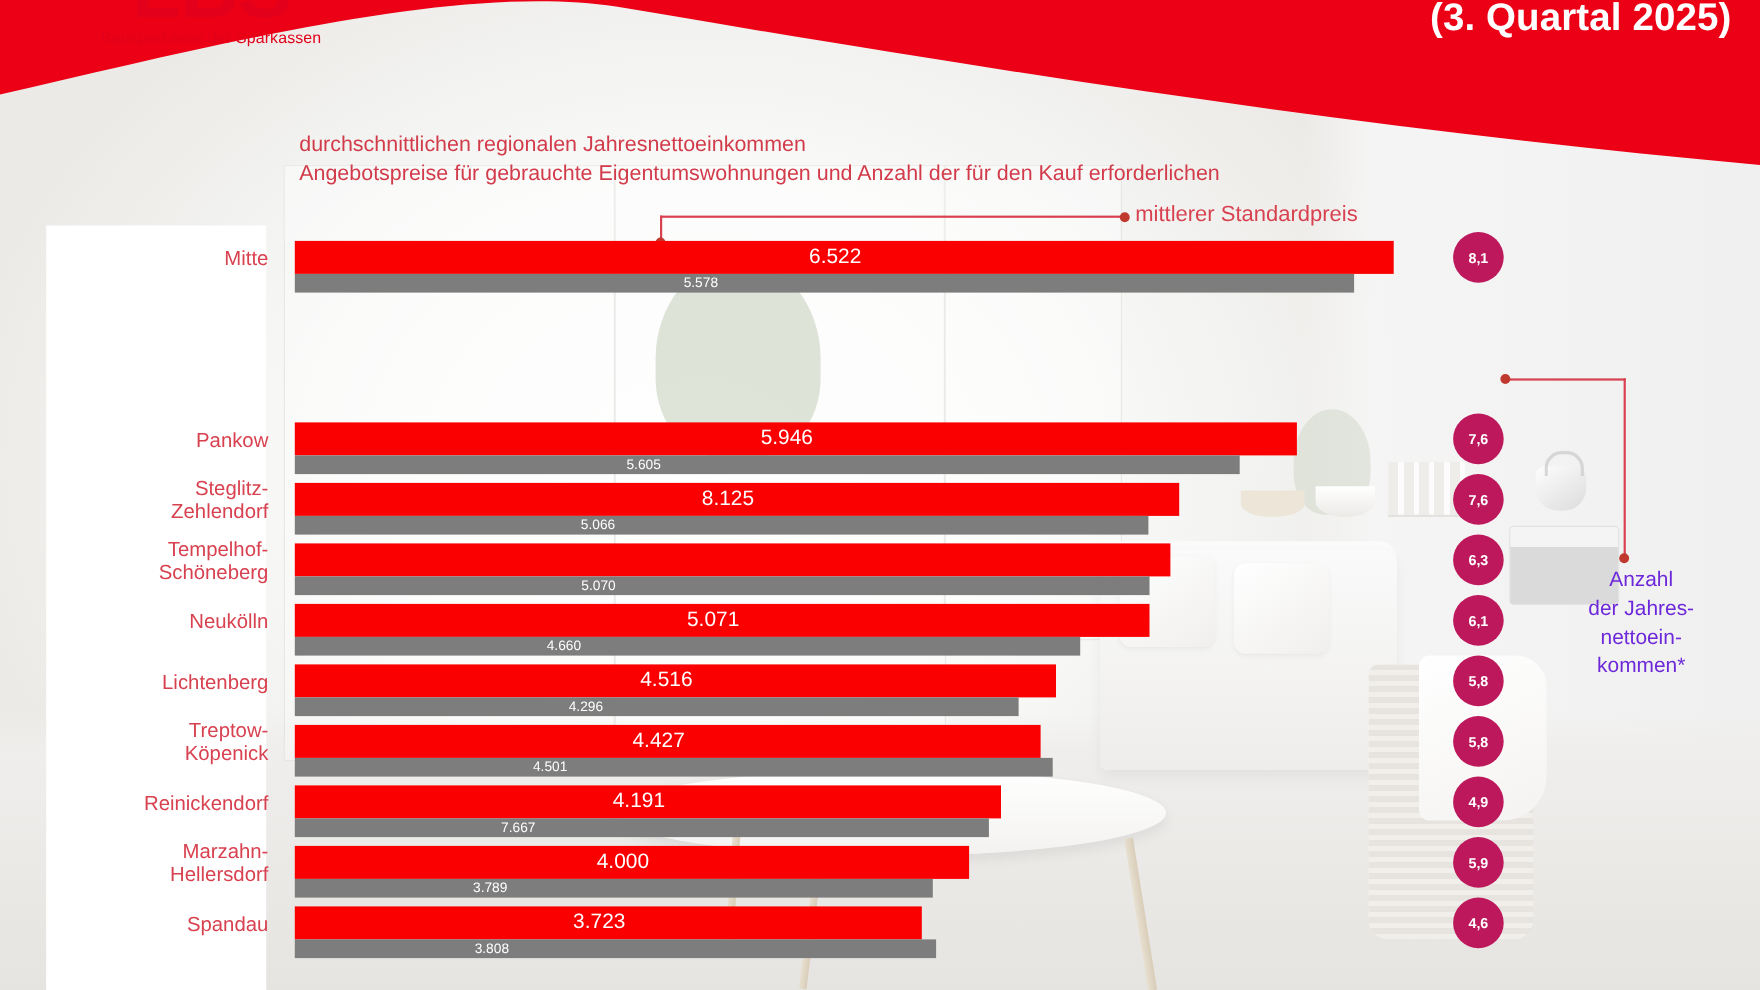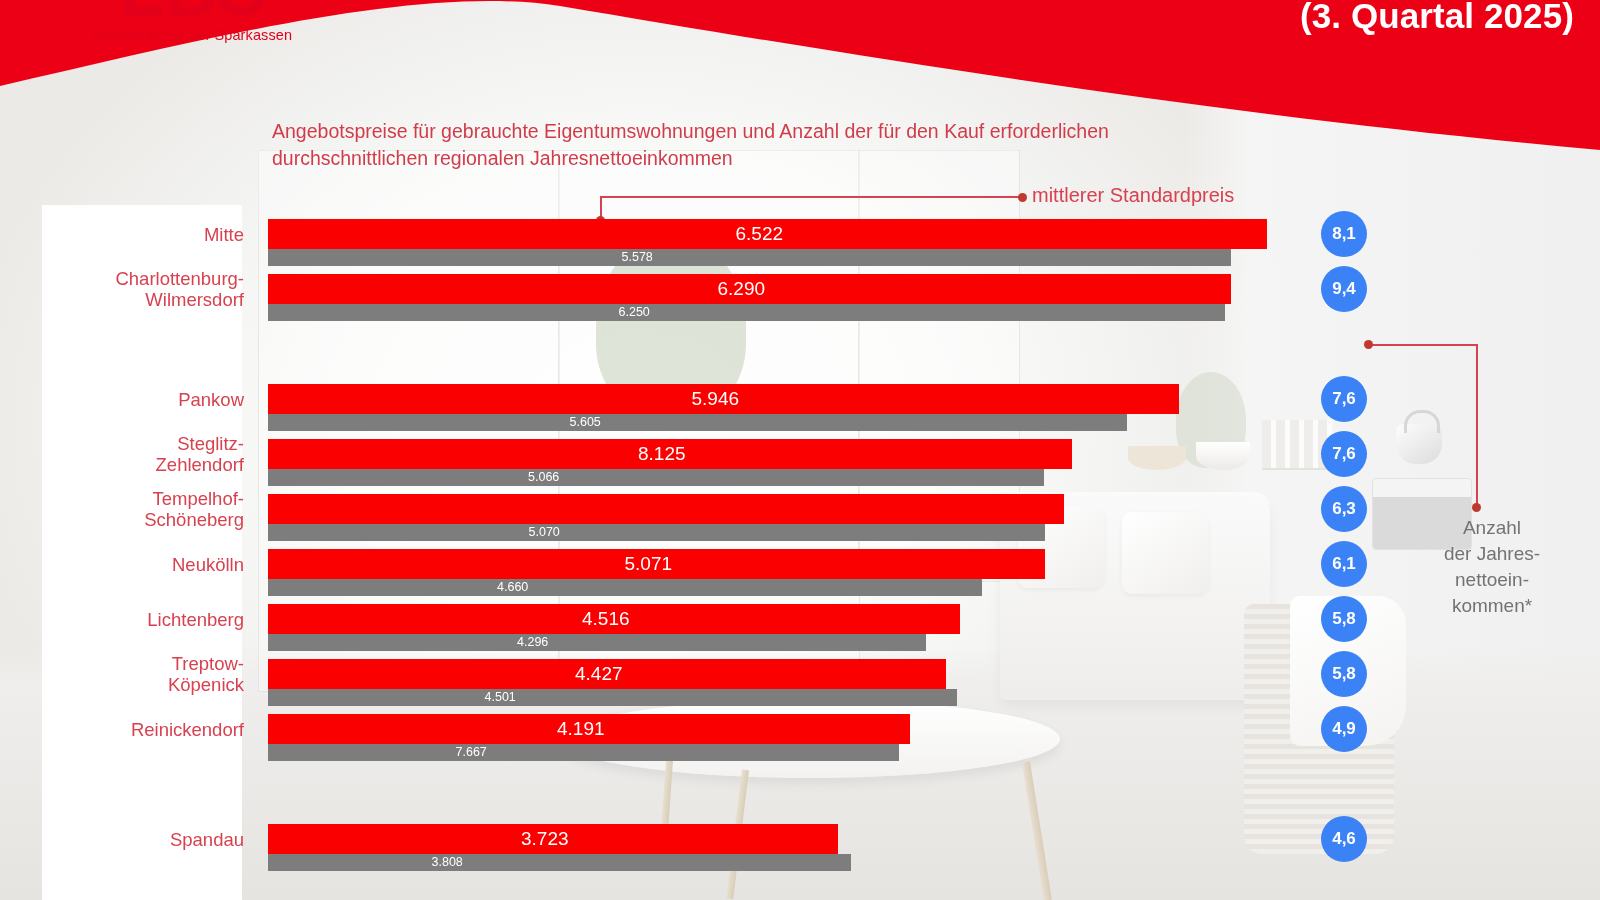--- a/index.html
+++ b/index.html
@@ -68,26 +68,26 @@
 
   
   .chart{position:absolute;left:0;top:0;width:1600px;height:900px;}
   .row{position:absolute;left:0;width:1600px;height:55px;}
   .dname{position:absolute;left:42px;width:182px;text-align:right;color:#d8414f;
          font-size:18.5px;line-height:21px;font-weight:500;padding-left:20px;}
   .bar-red{position:absolute;left:268px;height:30px;background:#fa0000;}
   .bar-grey{position:absolute;left:268px;height:17px;background:#7d7d7d;}
   .vred{position:absolute;color:#fff;font-size:19px;font-weight:500;line-height:30px;}
   .vgrey{position:absolute;color:#fff;font-size:12.5px;line-height:17px;}
-  .circle{position:absolute;width:46px;height:46px;border-radius:50%;background:#3b82f6;color:#fff;
-          font-size:17px;font-weight:bold;display:flex;align-items:center;justify-content:center;}
+  .circle{position:absolute;width:46px;height:46px;border-radius:50%;background:#be185d;color:#fff;
+          font-size:13px;font-weight:bold;display:flex;align-items:center;justify-content:center;}
 
   
   .callout-text{position:absolute;color:#d8414f;font-size:20px;}
-  .anz-text{position:absolute;left:1392px;top:515px;width:200px;text-align:center;color:#737373;
+  .anz-text{position:absolute;left:1392px;top:515px;width:200px;text-align:center;color:#6d28d9;
             font-size:19px;line-height:26px;}
   .cl{position:absolute;background:#d8414f;}
   .dot{position:absolute;width:9px;height:9px;border-radius:50%;background:#c0392f;}
 </style>
 </head>
 <body>
 
 <div id="stage">
 
   <div class="photo">
@@ -120,22 +120,22 @@
     </svg>
     <div class="title">(3. Quartal 2025)</div>
   </div>
 
   <div class="logo">
     <div class="logo-mark">LBS</div>
     <div class="logo-sub">Bausparkasse der Sparkassen</div>
   </div>
 
   <div class="subtitle">
+    <div>durchschnittlichen regionalen Jahresnettoeinkommen</div>
     <div>Angebotspreise für gebrauchte Eigentumswohnungen und Anzahl der für den Kauf erforderlichen</div>
-    <div>durchschnittlichen regionalen Jahresnettoeinkommen</div>
   </div>
 
   <div class="labelpanel"></div>
 
   <div>
     <div class="cl" style="left:600px;top:196px;width:424px;height:2px;"></div>
     <div class="cl" style="left:600px;top:196px;width:2px;height:26px;"></div>
     <div class="dot" style="left:596px;top:216px;"></div>
     <div class="dot" style="left:1018px;top:193px;"></div>
     <div class="callout-text" style="left:1032px;top:184px;">mittlerer Standardpreis</div>
@@ -158,31 +158,20 @@
       <div class="row" style="top: 200px;">
         <div class="dname" style="top: 24px;">
           <div>Mitte</div>
         </div>
         <div class="bar-red" style="top: 19px; width: 999px;"></div>
         <div class="vred" style="top: 19px; left: 735.5px;">6.522</div>
         <div class="bar-grey" style="top: 49px; width: 963px;"></div>
         <div class="vgrey" style="top: 49px; left: 621.5px;">5.578</div>
         <div class="circle" style="left: 1321px; top: 11px;">8,1</div>
       </div>
-      <div class="row" style="top: 255px;">
-        <div class="dname" style="top: 13px;">
-          <div>Charlottenburg-</div>
-          <div>Wilmersdorf</div>
-        </div>
-        <div class="bar-red" style="top: 19px; width: 963px;"></div>
-        <div class="vred" style="top: 19px; left: 717.5px;">6.290</div>
-        <div class="bar-grey" style="top: 49px; width: 957px;"></div>
-        <div class="vgrey" style="top: 49px; left: 618.5px;">6.250</div>
-        <div class="circle" style="left: 1321px; top: 11px;">9,4</div>
-      </div>
       <div class="row" style="top: 365px;">
         <div class="dname" style="top: 24px;">
           <div>Pankow</div>
         </div>
         <div class="bar-red" style="top: 19px; width: 911px;"></div>
         <div class="vred" style="top: 19px; left: 691.5px;">5.946</div>
         <div class="bar-grey" style="top: 49px; width: 859px;"></div>
         <div class="vgrey" style="top: 49px; left: 569.5px;">5.605</div>
         <div class="circle" style="left: 1321px; top: 11px;">7,6</div>
       </div>
@@ -242,20 +231,31 @@
       <div class="row" style="top: 695px;">
         <div class="dname" style="top: 24px;">
           <div>Reinickendorf</div>
         </div>
         <div class="bar-red" style="top: 19px; width: 642px;"></div>
         <div class="vred" style="top: 19px; left: 557px;">4.191</div>
         <div class="bar-grey" style="top: 49px; width: 631px;"></div>
         <div class="vgrey" style="top: 49px; left: 455.5px;">7.667</div>
         <div class="circle" style="left: 1321px; top: 11px;">4,9</div>
       </div>
+      <div class="row" style="top: 750px;">
+        <div class="dname" style="top: 13px;">
+          <div>Marzahn-</div>
+          <div>Hellersdorf</div>
+        </div>
+        <div class="bar-red" style="top: 19px; width: 613px;"></div>
+        <div class="vred" style="top: 19px; left: 542.5px;">4.000</div>
+        <div class="bar-grey" style="top: 49px; width: 580px;"></div>
+        <div class="vgrey" style="top: 49px; left: 430px;">3.789</div>
+        <div class="circle" style="left: 1321px; top: 11px;">5,9</div>
+      </div>
       <div class="row" style="top: 805px;">
         <div class="dname" style="top: 24px;">
           <div>Spandau</div>
         </div>
         <div class="bar-red" style="top: 19px; width: 570px;"></div>
         <div class="vred" style="top: 19px; left: 521px;">3.723</div>
         <div class="bar-grey" style="top: 49px; width: 583px;"></div>
         <div class="vgrey" style="top: 49px; left: 431.5px;">3.808</div>
         <div class="circle" style="left: 1321px; top: 11px;">4,6</div>
       </div>

